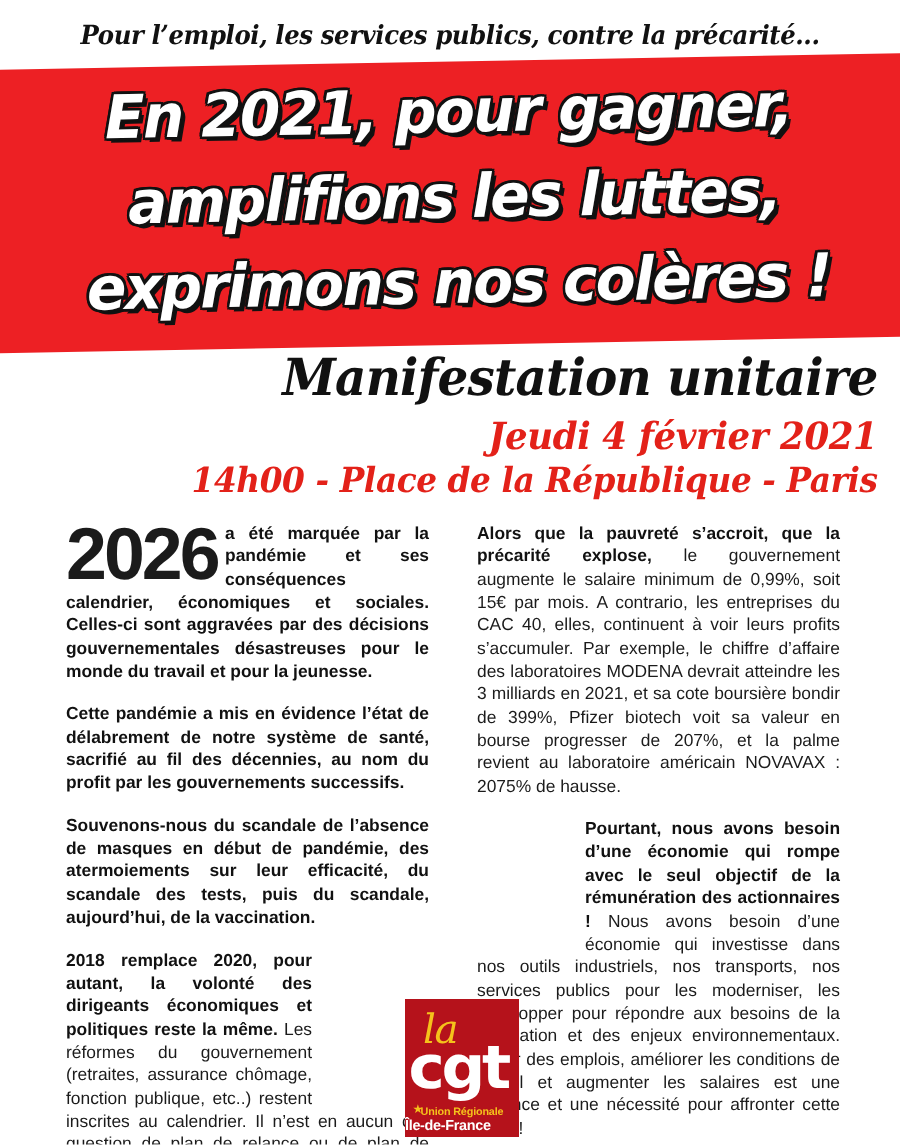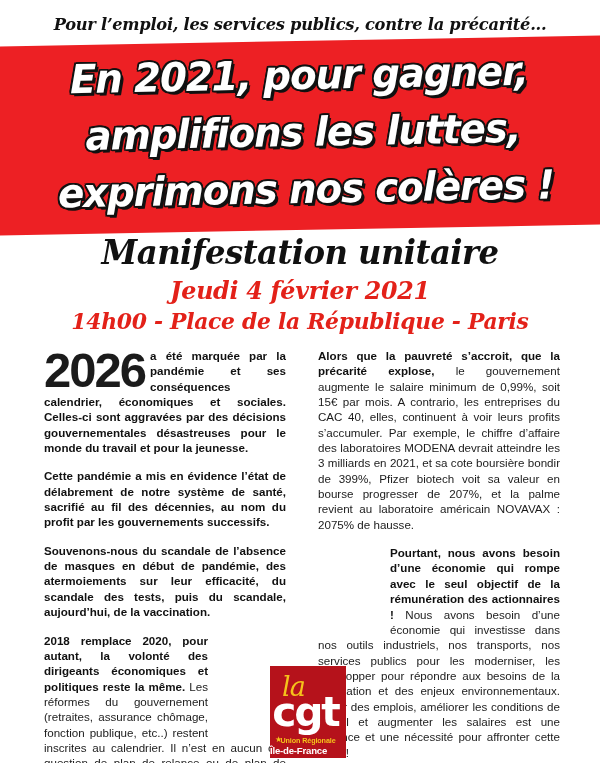--- a/index.html
+++ b/index.html
@@ -74,21 +74,21 @@
   .banner-line.l1 { padding-left: 0px; }
   .banner-line.l2 { padding-left: 6px; }
   .banner-line.l3 { padding-left: 10px; }
 
   
   .subhead {
     position: absolute;
     top: 233px;
     left: 0;
     width: 600px;
-    text-align: center;
+    text-align: right;
   }
   .manif {
     font-family: "DejaVu Serif", serif;
     font-weight: bold;
     font-style: italic;
     font-size: 34px;
     line-height: 38px;
     color: #111111;
     letter-spacing: -0.6px;
     white-space: nowrap;

